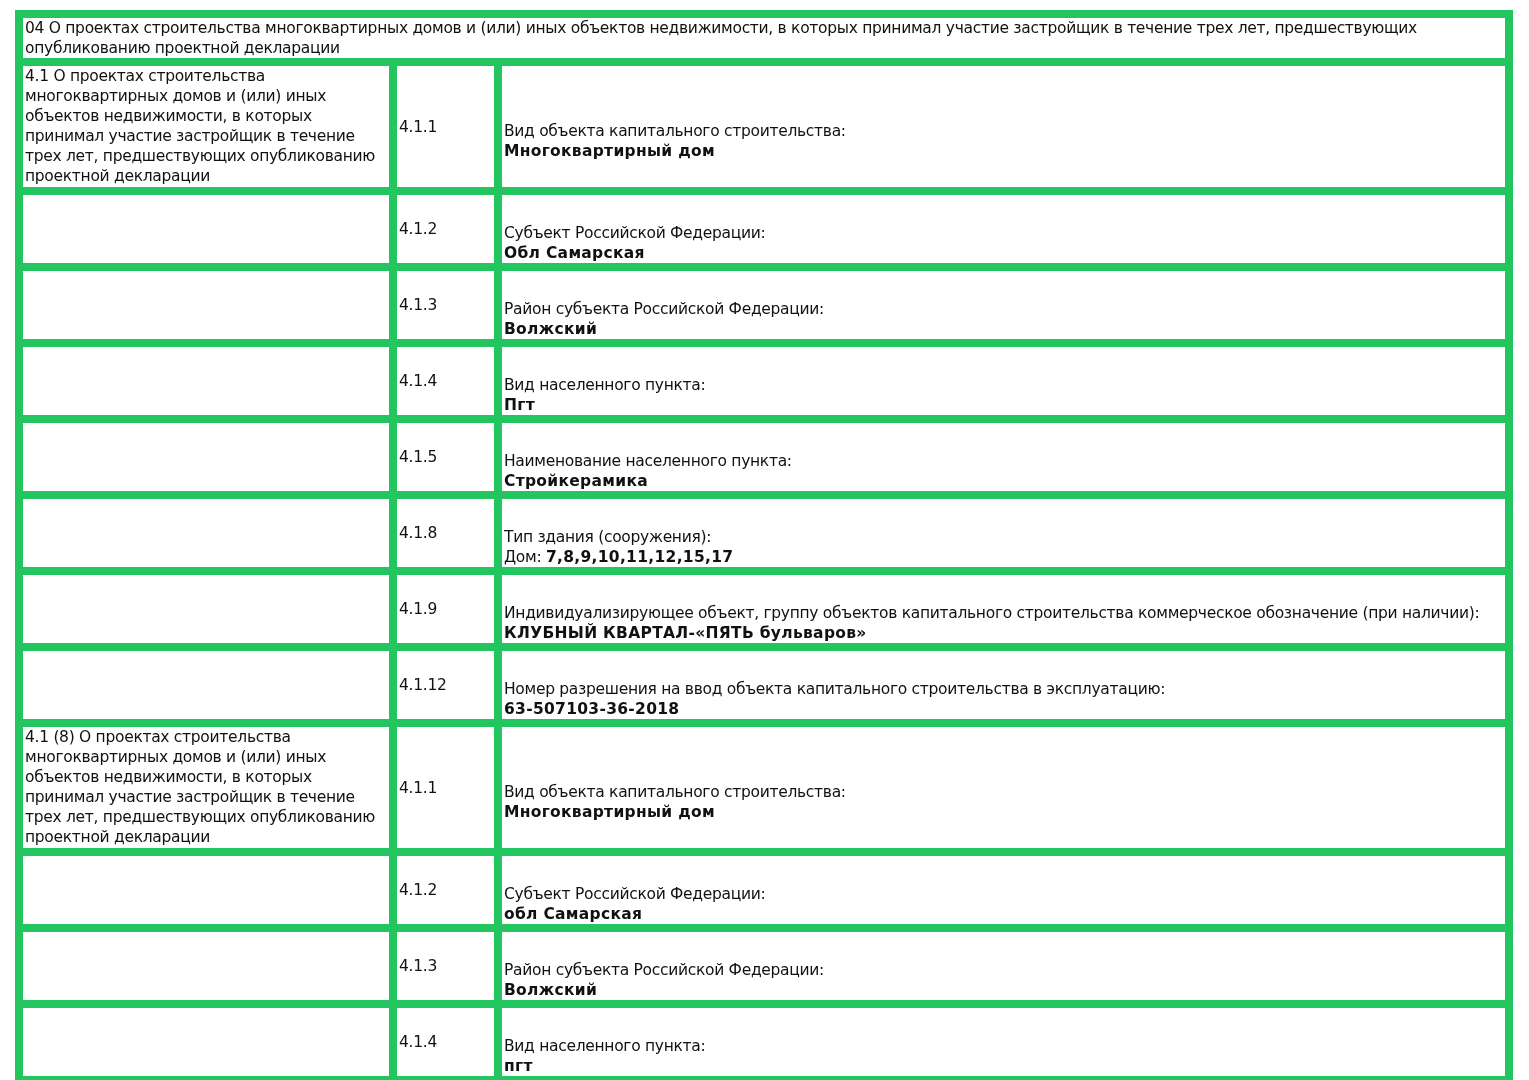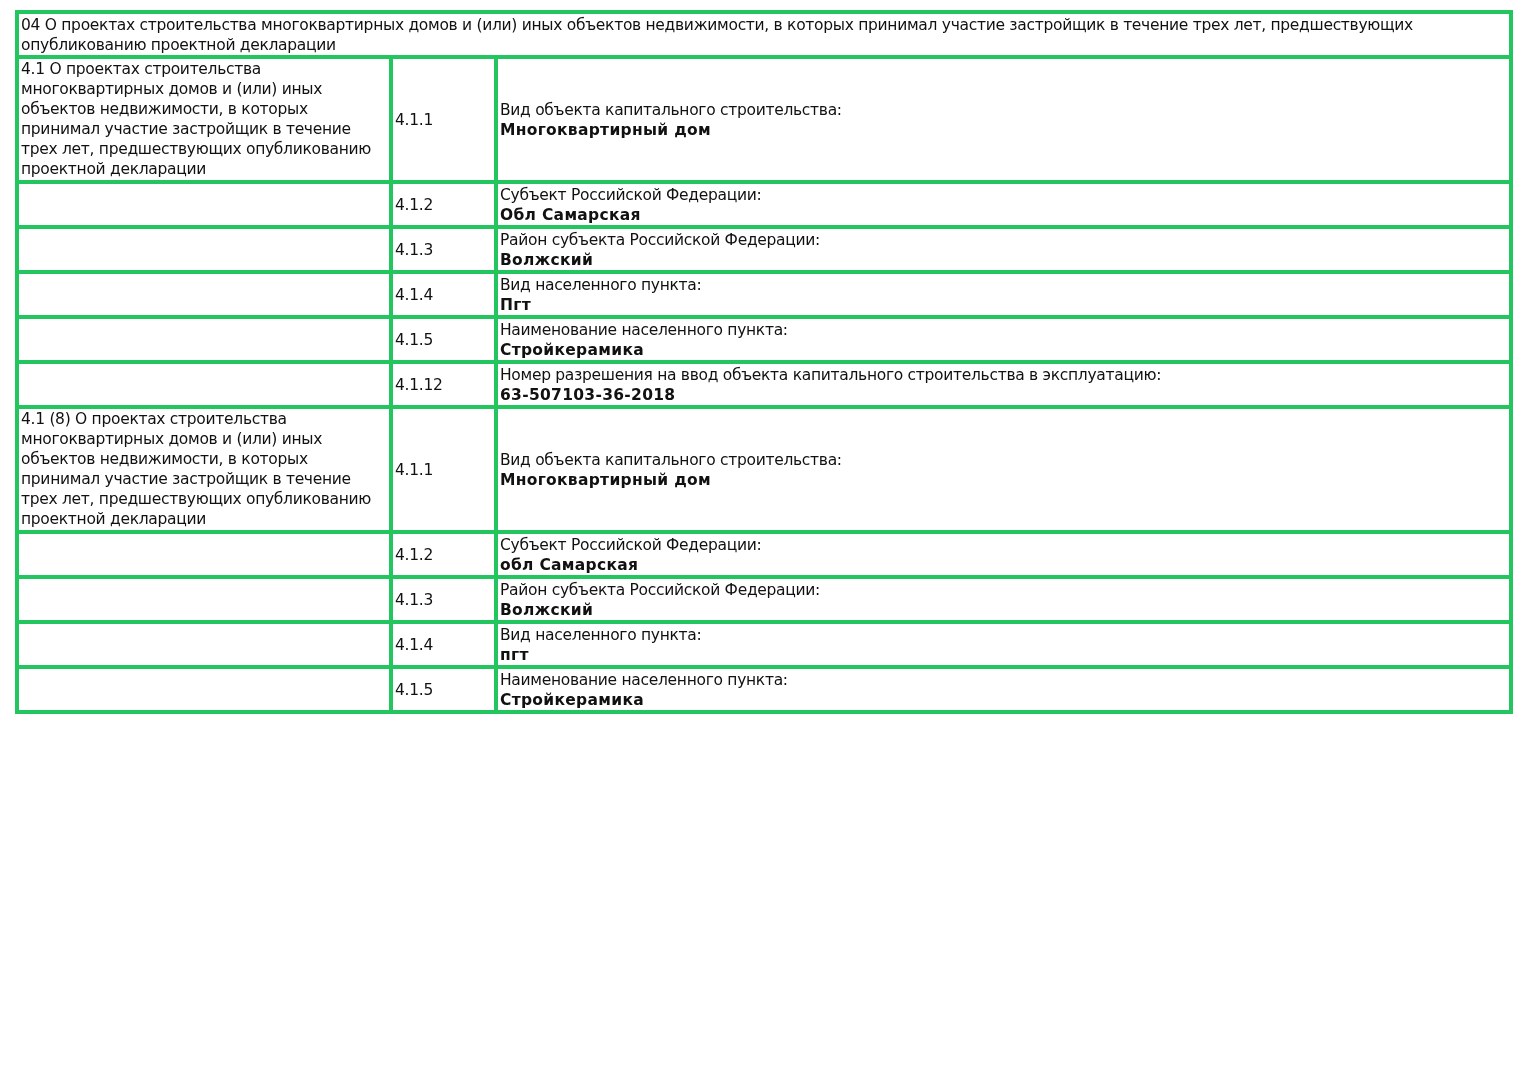--- a/index.html
+++ b/index.html
@@ -1,23 +1,23 @@
 <!DOCTYPE html>
 <html><head>
 <meta charset="utf-8">
 <style>
   html, body { margin:0; padding:0; background:#ffffff; }
   body { width:1529px; height:1080px; position:relative; overflow:hidden;
          font-family:"DejaVu Sans", sans-serif; color:#111; }
   table.doc { position:absolute; left:15px; top:10px; width:1498px;
               border-collapse:collapse; table-layout:fixed; }
-  table.doc td { border:4px solid #22c55e; vertical-align:middle; padding:0 2px;
+  table.doc td { border:8px solid #22c55e; vertical-align:middle; padding:0 2px;
                  font-size:15.5px; line-height:20px; letter-spacing:-0.3px; }
   td.sec { vertical-align:top; }
-  .lbl { display:block; }
+  .lbl { display:block;margin-top:28px; }
   .val { display:block; font-weight:bold; letter-spacing:0.3px; }
   .val .plain { font-weight:normal; letter-spacing:-0.3px; }
   tr.h45 td { height:41px; }
   tr.h55 td { height:51px; }
   tr.hbig td { height:121px; }
 </style>
 </head>
 <body>
 
 <table class="doc">
@@ -65,20 +65,36 @@
       <tr class="h45">
         <td></td>
         <td>4.1.5</td>
         <td>
           <span class="lbl">Наименование населенного пункта:</span>
           <span class="val"><span>Стройкерамика</span></span>
         </td>
       </tr>
       <tr class="h45">
         <td></td>
+        <td>4.1.8</td>
+        <td>
+          <span class="lbl">Тип здания (сооружения):</span>
+          <span class="val"><span class="plain" style="white-space: pre;">Дом: </span><span>7,8,9,10,11,12,15,17</span></span>
+        </td>
+      </tr>
+      <tr class="h55">
+        <td></td>
+        <td>4.1.9</td>
+        <td>
+          <span class="lbl">Индивидуализирующее объект, группу объектов капитального строительства коммерческое обозначение (при наличии):</span>
+          <span class="val"><span>КЛУБНЫЙ КВАРТАЛ-«ПЯТЬ бульваров»</span></span>
+        </td>
+      </tr>
+      <tr class="h45">
+        <td></td>
         <td>4.1.12</td>
         <td>
           <span class="lbl">Номер разрешения на ввод объекта капитального строительства в эксплуатацию:</span>
           <span class="val"><span>63-507103-36-2018</span></span>
         </td>
       </tr>
       <tr class="hbig">
         <td style="vertical-align: top;">4.1 (8) О проектах строительства многоквартирных домов и (или) иных объектов недвижимости, в которых принимал участие застройщик в течение трех лет, предшествующих опубликованию проектной декларации</td>
         <td>4.1.1</td>
         <td>

